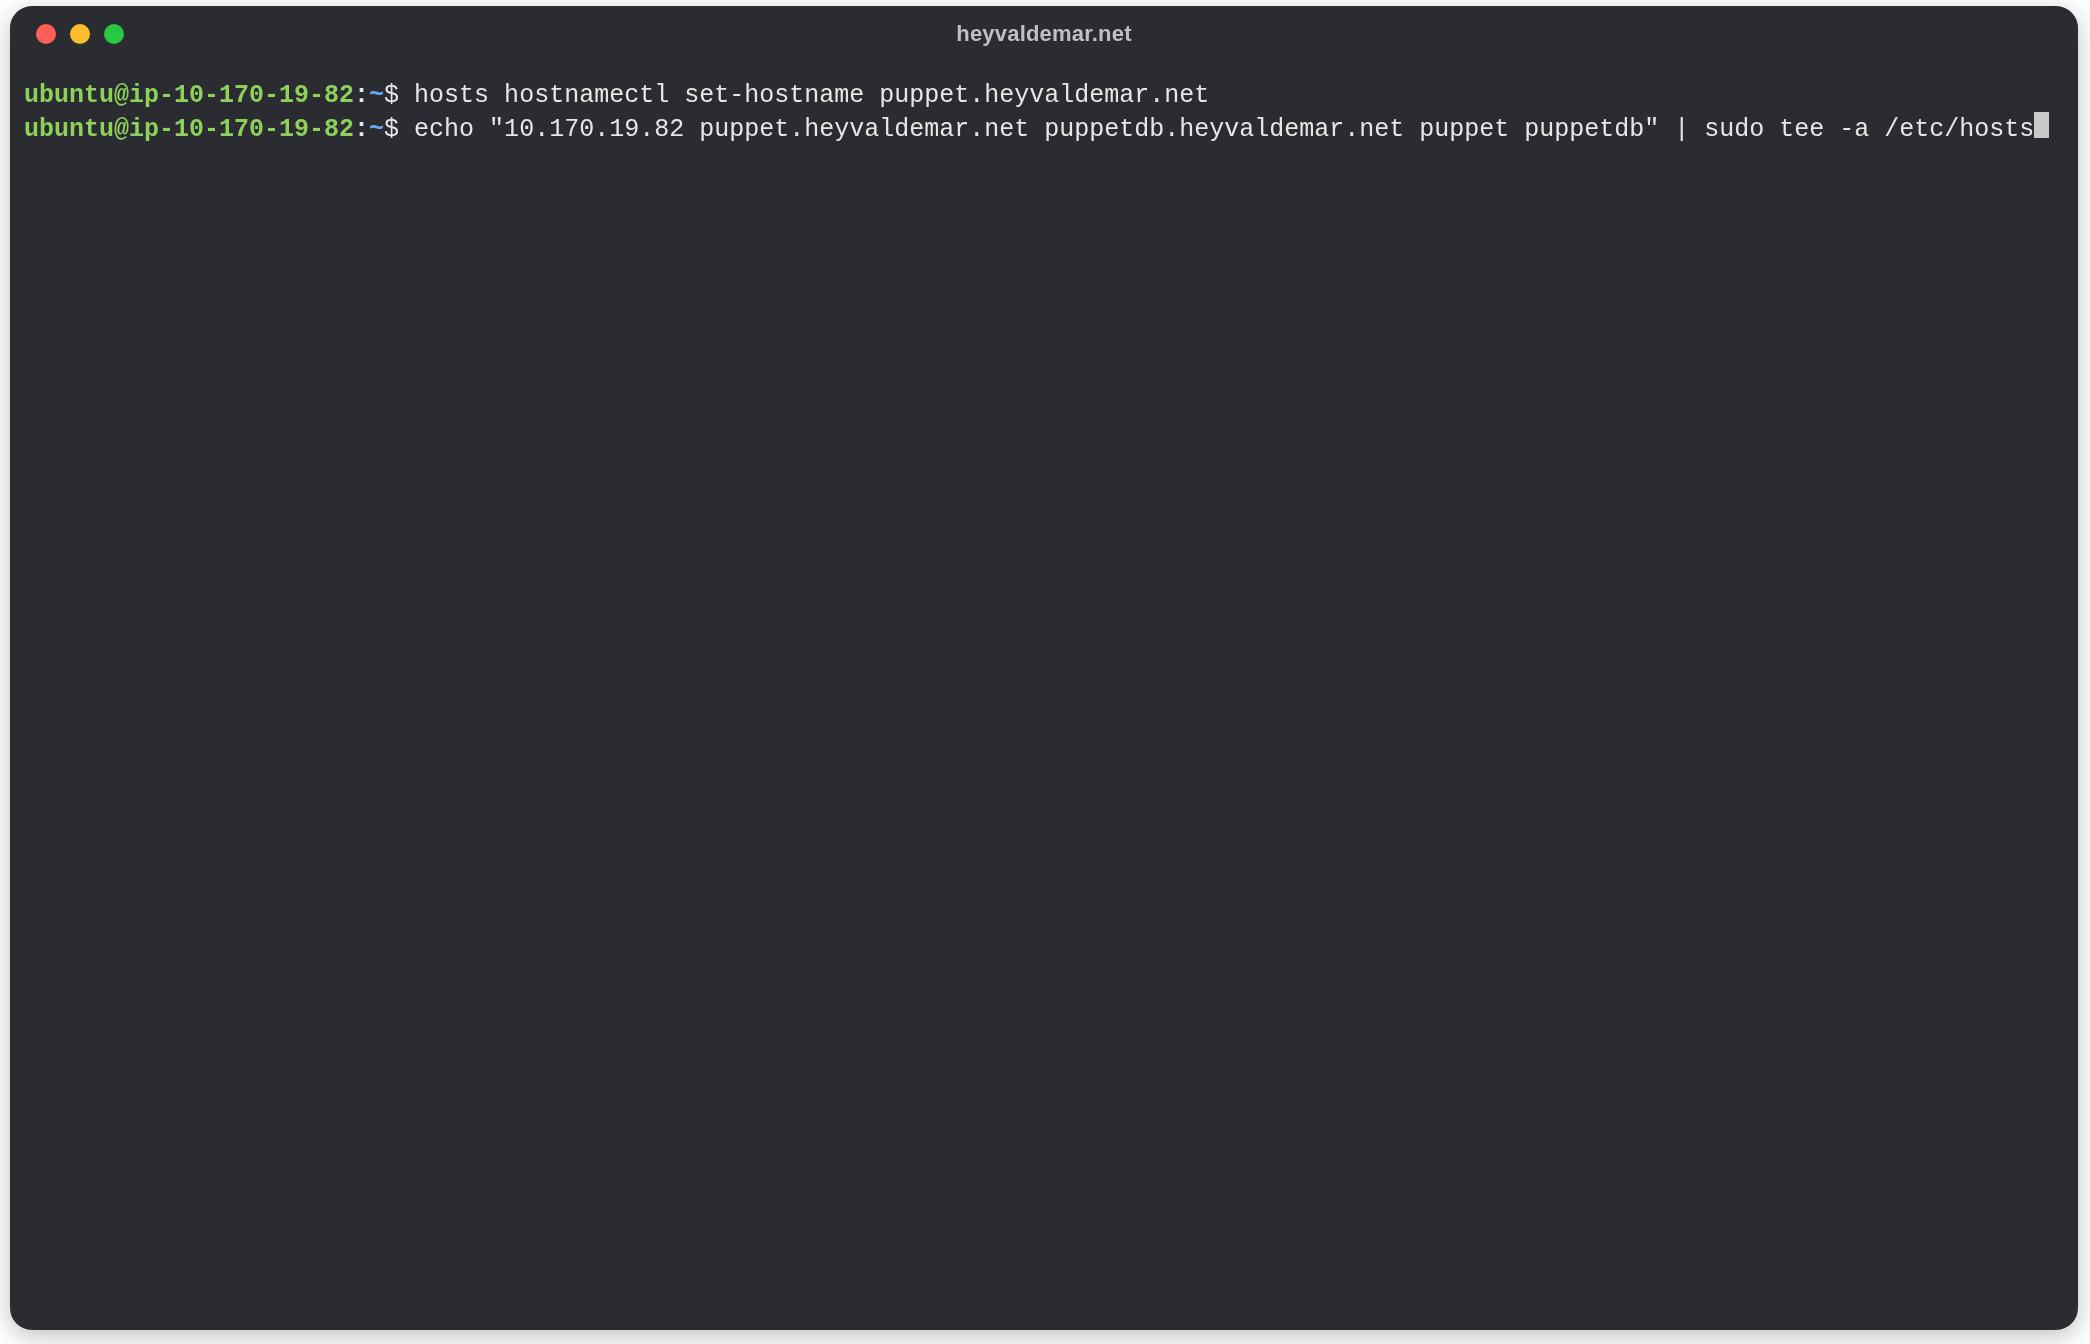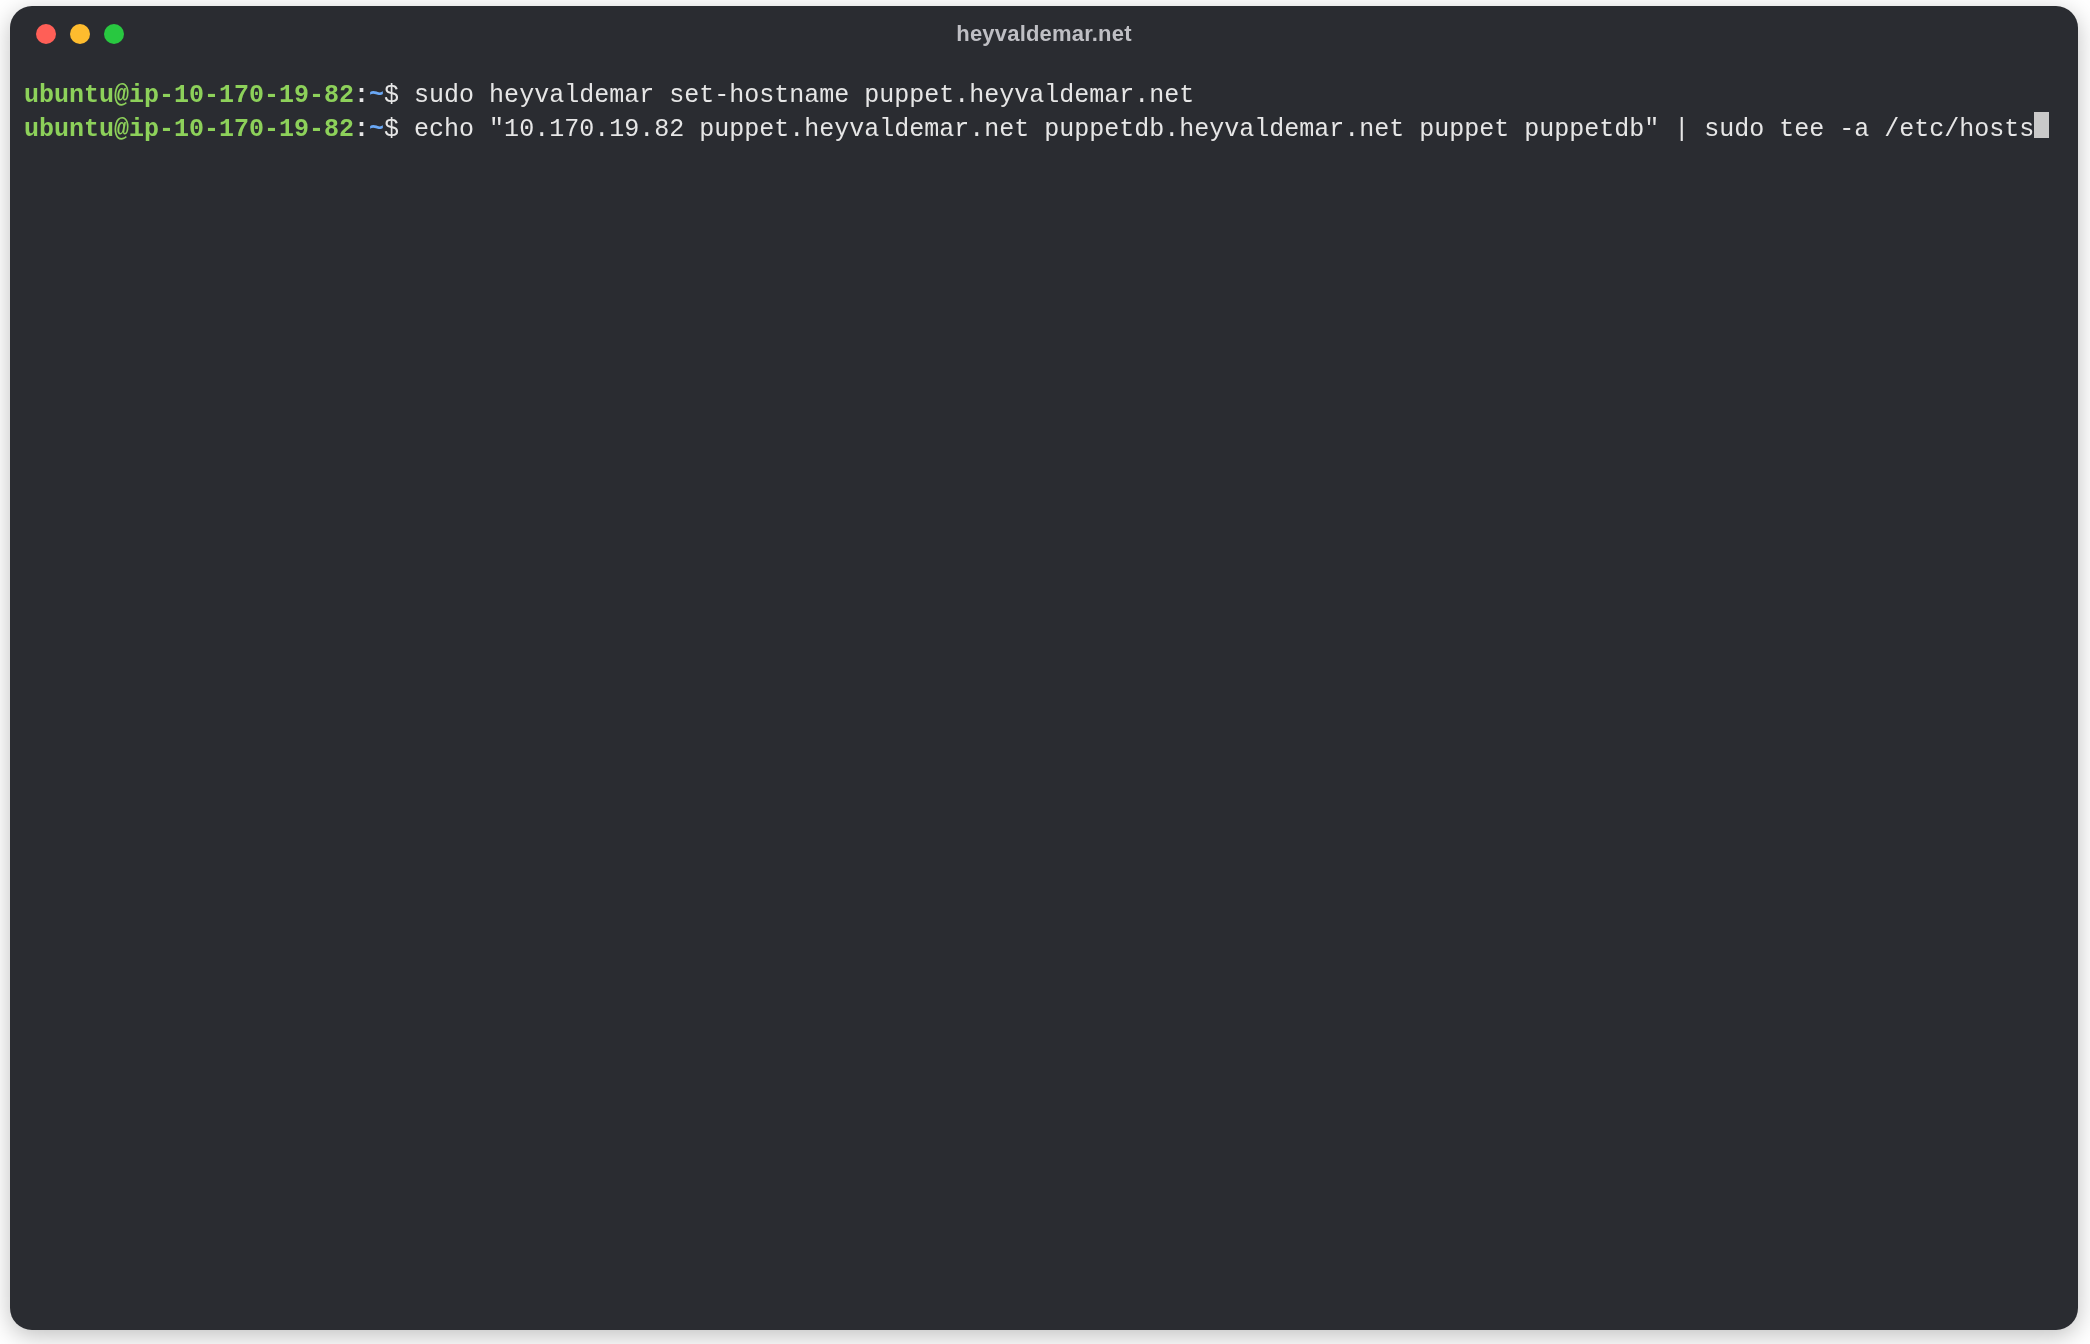--- a/index.html
+++ b/index.html
@@ -91,17 +91,17 @@
 
     <div class="titlebar">
       <div class="traffic-lights">
         <div class="traffic-light tl-red"></div>
         <div class="traffic-light tl-yellow"></div>
         <div class="traffic-light tl-green"></div>
       </div>
       <div class="title-text">heyvaldemar.net</div>
     </div>
 
-    <div class="terminal-body"><span><span class="prompt-user">ubuntu@ip-10-170-19-82</span><span class="prompt-sep">:</span><span class="prompt-path">~</span><span class="prompt-doll">$ </span><span class="cmd">sudo heyvaldemar set-hostname puppet.heyvaldemar.net</span></span>
+    <div class="terminal-body"><span><span class="prompt-user">ubuntu@ip-10-170-19-82</span><span class="prompt-sep">:</span><span class="prompt-path">~</span><span class="prompt-doll">$ </span><span class="cmd">hosts hostnamectl set-hostname puppet.heyvaldemar.net</span></span>
 <span><span class="prompt-user">ubuntu@ip-10-170-19-82</span><span class="prompt-sep">:</span><span class="prompt-path">~</span><span class="prompt-doll">$ </span><span class="cmd">echo "10.170.19.82 puppet.heyvaldemar.net puppetdb.heyvaldemar.net puppet puppetdb" | sudo tee -a /etc/hosts</span><span class="cursor"></span></span></div>
 
   </div>
 </div>
 
 </body></html>

